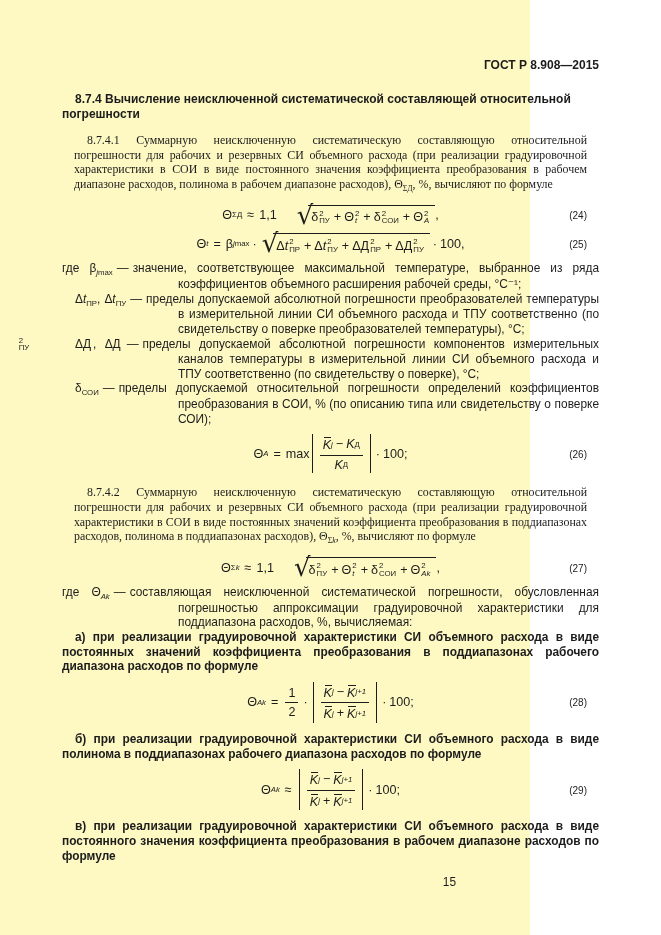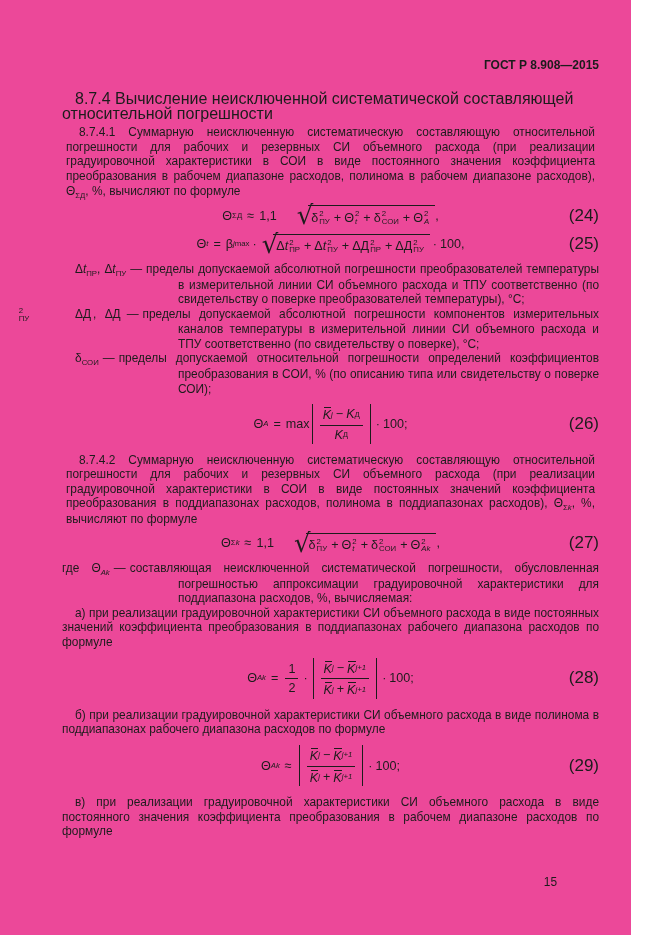--- a/index.html
+++ b/index.html
@@ -1,41 +1,41 @@
 <!DOCTYPE html>
 <html><head>
 <meta charset="utf-8">
 <style>
   html,body{margin:0;padding:0;background:#ffffff;}
   body{width:661px;height:935px;overflow:hidden;color:#1c1c1c;
        font-family:"Liberation Sans","DejaVu Sans",sans-serif;font-size:11.9px;}
-  .page{position:relative;width:631px;height:935px;background:#ec4899;}
+  .page{position:relative;width:530px;height:935px;background:#fef9c3;}
   .content{position:absolute;left:62px;top:58px;width:537px;}
   .doc-header{text-align:right;font-weight:700;font-size:12px;margin-bottom:20px;}
-  .heading{font-weight:400;text-indent:13px;line-height:14.6px;margin:0 0 2px 0;font-size:16px;}
-  .para{margin:4px;text-align:justify;text-indent:13px;line-height:14.6px;}
-  .plain{margin:0;text-align:justify;text-indent:13px;line-height:14.6px;}
+  .heading{font-weight:700;text-indent:13px;line-height:14.6px;margin:0 0 2px 0;font-size:12px;}
+  .para{margin:12px;text-align:justify;text-indent:13px;line-height:14.6px;font-family:Liberation Serif, serif;}
+  .plain{margin:0;text-align:justify;text-indent:13px;line-height:14.6px;font-weight:bold;}
   
   .def{padding-left:116px;text-indent:-116px;text-align:justify;line-height:14.6px;}
   .def.ind{text-indent:-103px;}
   .ddash{margin:0 4px;}
   
   .it{font-style:italic;}
   .sb{font-size:7.8px;line-height:1;vertical-align:-3px;letter-spacing:0;}
   .ss{display:inline-flex;flex-direction:column;align-items:flex-start;justify-content:center;
       font-size:7.8px;line-height:7.6px;vertical-align:middle;margin:0 1px;transform:translateY(-0.5px);}
   
   .eqrow{position:relative;display:flex;justify-content:center;align-items:center;margin:6px 0 7px 0;}
   .eqrow.tall{margin:8px 0 9px 0;}
   .eq{display:inline-flex;align-items:center;font-size:12.6px;}
   .eq .rel{margin:0 5px;}
   .eq .op{margin:0 3px;}
   .eq .coef{margin-right:18px;}
   .eq .dot{margin:0 3px;}
-  .eqnum{position:absolute;right:0;top:50%;transform:translateY(-50%);font-size:17px;}
+  .eqnum{position:absolute;right:12px;top:50%;transform:translateY(-50%);font-size:10px;}
   .sqrt{display:inline-flex;align-items:flex-start;margin-left:2px;}
   .rsign{font-family:"DejaVu Sans",sans-serif;font-size:26px;line-height:21px;margin-right:-5px;}
   .rbody{display:inline-flex;align-items:center;border-top:1.4px solid #1c1c1c;
          padding:4px 5px 1px 3px;margin-left:0;}
   .frac{display:inline-flex;flex-direction:column;align-items:center;margin:0 2px;line-height:1;}
   .fn{border-bottom:1.2px solid #1c1c1c;padding:1px 3px 3px 3px;display:inline-flex;align-items:center;}
   .fd{padding-top:3px;display:inline-flex;align-items:center;}
   .abs{display:inline-flex;align-items:center;align-self:stretch;
        border-left:1.2px solid #1c1c1c;border-right:1.2px solid #1c1c1c;padding:2px 5px;margin:0 2px;}
   .kb{position:relative;font-style:italic;display:inline-block;padding-top:2px;}
@@ -132,20 +132,23 @@
               </span>
           </span>
         </span>
         <span class="dot">·</span>
           <span>100</span>
           <span class="tail">,</span>
       </span>
       <span class="eqnum">(25)</span>
     </div>
 
+    <div class="def">
+      <span>где</span>&nbsp;<span>β</span><sub class="sb"><span class="it">j</span><span>max</span></sub><span class="ddash">—</span><span>значение, соответствующее максимальной температуре, выбранное из ряда коэффициентов объемного расширения рабочей среды, °С⁻¹;</span>
+    </div>
     <div class="def ind">
       <span>Δ</span><span class="it">t</span><sub class="sb">ПР</sub><span>,</span>&nbsp;<span>Δ</span><span class="it">t</span><sub class="sb">ПУ</sub><span class="ddash">—</span><span>пределы допускаемой абсолютной погрешности преобразователей температуры в измерительной линии СИ объемного расхода и ТПУ соответственно (по свидетельству о поверке преобразователей температуры), °С;</span>
     </div>
     <div class="def ind">
       <span>ΔД</span><span class="ss">
           <span>2</span>
           <span>ПР</span>
         </span><span>,</span>&nbsp;<span>ΔД</span><span class="ss">
           <span>2</span>
           <span>ПУ</span>

